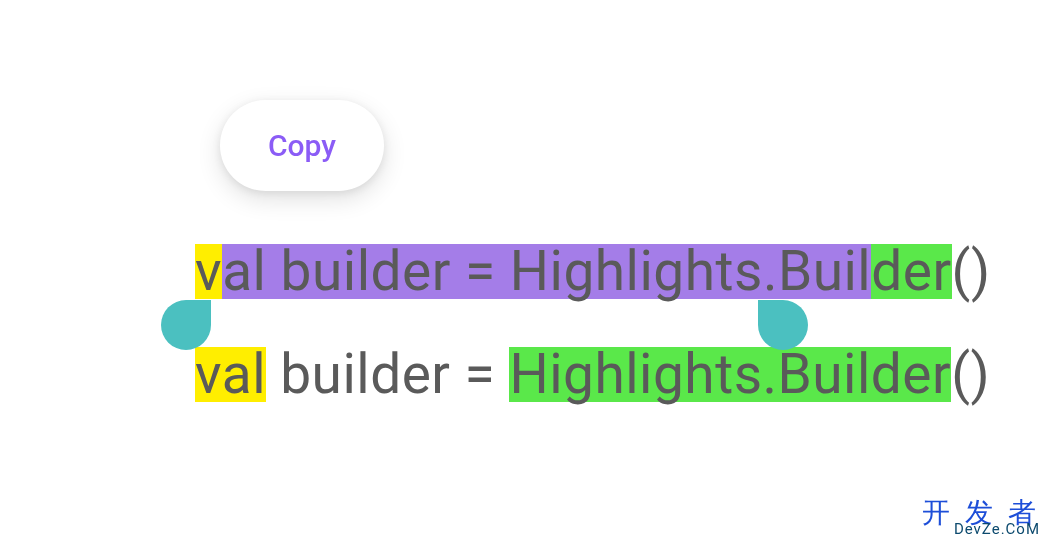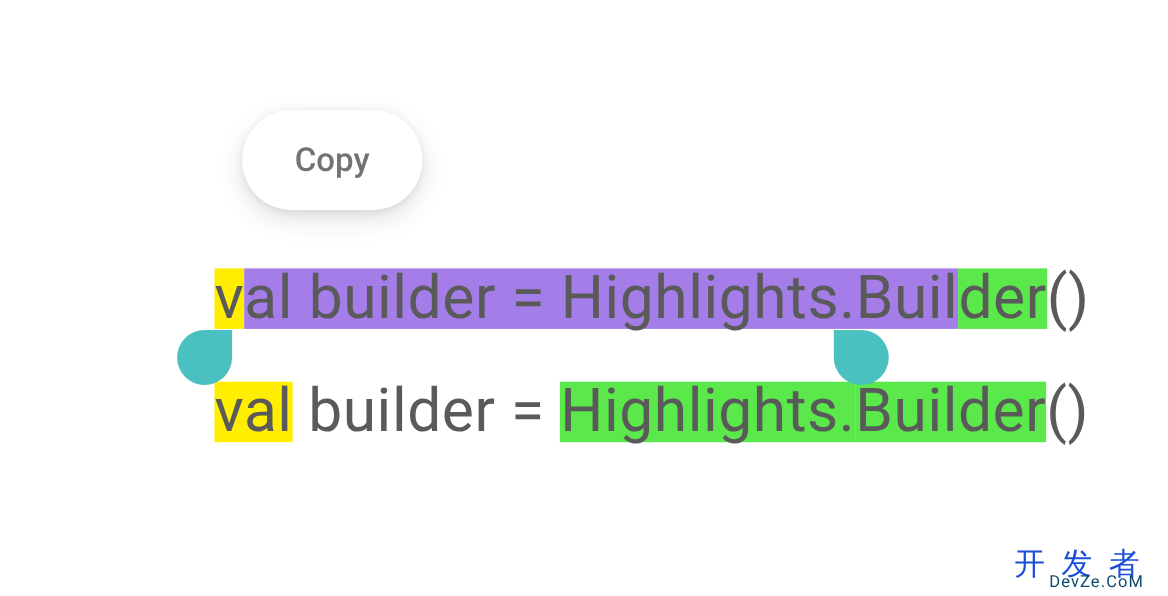--- a/index.html
+++ b/index.html
@@ -19,21 +19,21 @@
       border-radius: 48px;
       box-shadow: 0 8px 24px rgba(0,0,0,0.12), 0 2px 8px rgba(0,0,0,0.08);
       padding: 28px 48px;
       display: flex;
       gap: 56px;
       align-items: center;
     }
     .context-menu-item {
       font-size: 30px;
       font-weight: 500;
-      color: #737373;
+      color: #8b5cf6;
       cursor: pointer;
       white-space: nowrap;
     }
     .code-area {
       position: absolute;
       top: 244px;
       left: 195px;
     }
     .code-line {
       font-size: 55px;

